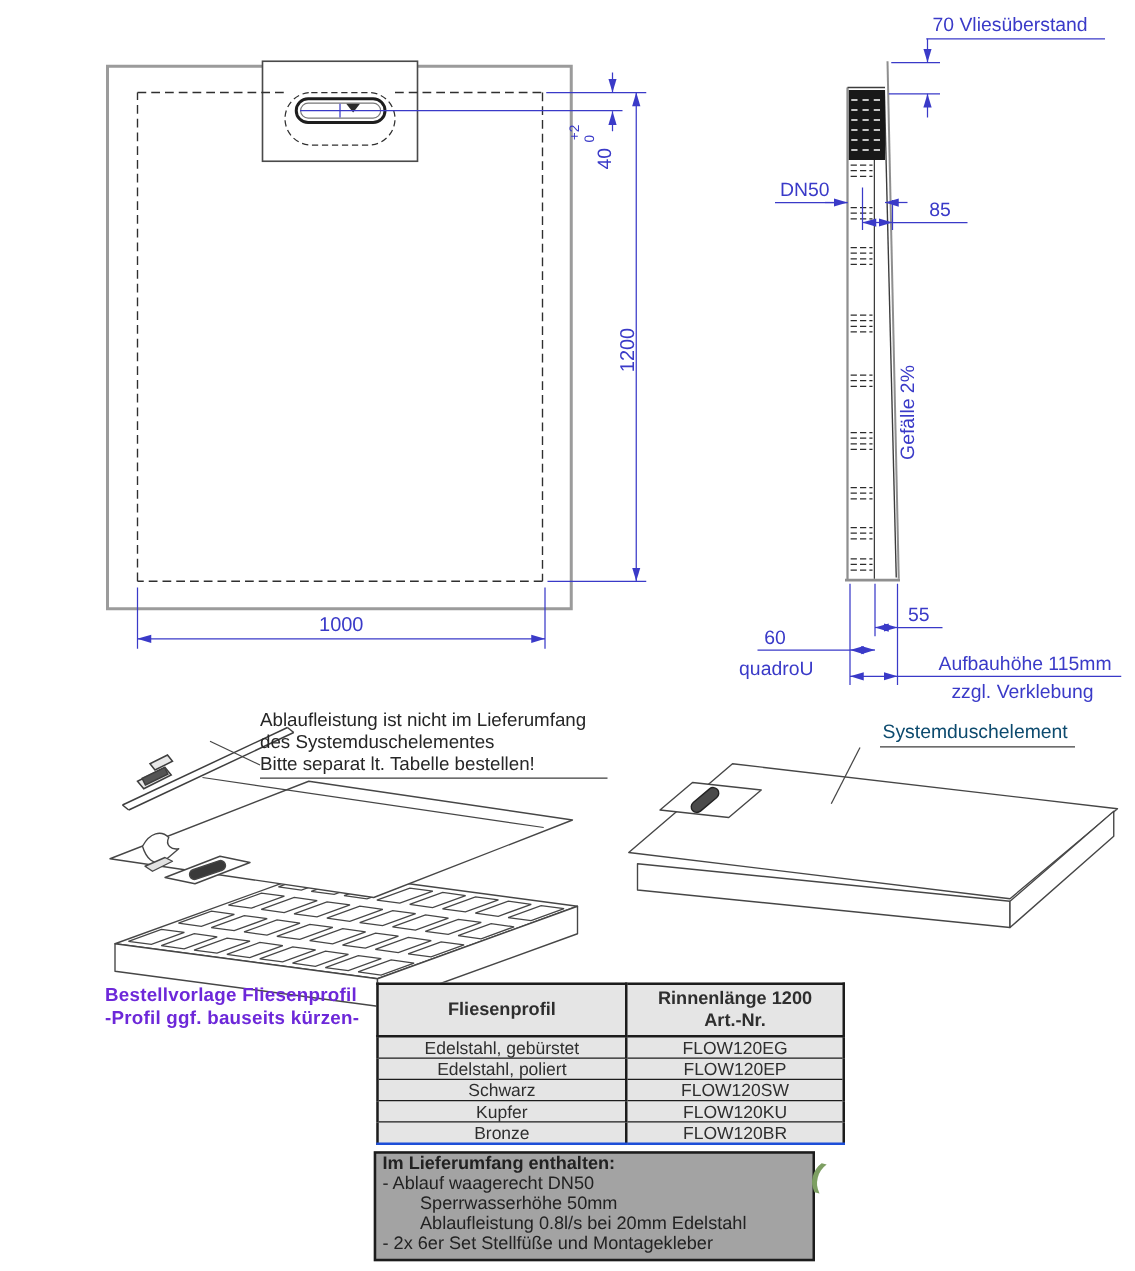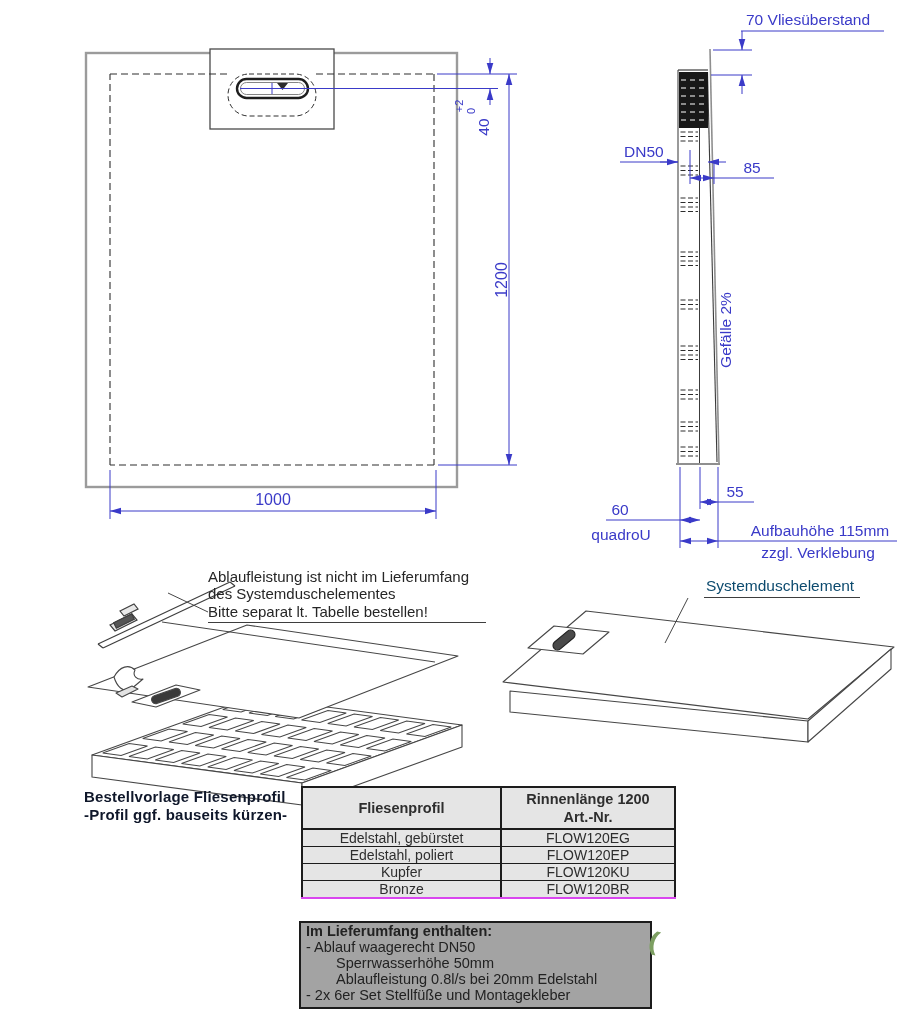--- a/index.html
+++ b/index.html
@@ -8,29 +8,29 @@
   svg{position:absolute;overflow:visible;}
   svg text{font-family:"Liberation Sans",sans-serif;}
   .dim{fill:#3a3ac8;font-size:15.5px;}
   .dim-big{fill:#3a3ac8;font-size:16px;}
   .dim-tol{fill:#3a3ac8;font-size:11px;}
   .note{position:absolute;left:208px;top:568px;width:278px;font-size:15px;line-height:1.16;
         color:#262626;border-bottom:1.5px solid #3e3e3e;padding-bottom:2px;}
   .sys-label{position:absolute;left:704px;top:577px;font-size:15.5px;color:#0c4a6e;
         border-bottom:1.5px solid #3e3e3e;padding:0 6px 2px 2px;width:max-content;text-align:right;}
   .caption{position:absolute;left:84px;top:788px;font-size:15px;font-weight:bold;
-        color:#0f172a;line-height:1.22;letter-spacing:.2px;}
+        color:#6d28d9;line-height:1.22;letter-spacing:.2px;}
   table.order{position:absolute;left:301px;top:786px;border-collapse:collapse;
         color:#2e2e2e;background:#e5e5e5;}
   table.order th{width:189px;height:40px;border:2px solid #1c1c1c;font-size:14.5px;
         font-weight:bold;text-align:center;padding:0 4px;line-height:1.25;}
   table.order th.col2{width:164px;}
   table.order td{height:16px;border:1.5px solid #1c1c1c;border-left:2px solid #1c1c1c;
         border-right:2px solid #1c1c1c;font-size:14px;text-align:center;padding:0;line-height:1;}
-  table.order tr:last-child td{border-bottom:2px solid #d946ef;margin-top:36px;}
+  table.order tr:last-child td{border-bottom:2px solid #1d4ed8;margin-top:36px;}
   .scope{position:absolute;left:299px;top:921px;width:340px;border:2px solid #1c1c1c;
         padding:1px 4px 3px 5px;font-size:14.5px;color:#222;line-height:1.1;background:#a3a3a3;}
   .scope-title{font-weight:bold;}
   .scope-item{}
   .scope-item.cont{margin-left:30px;}
   .pen-mark{position:absolute;left:649px;top:924px;font-size:30px;color:#7d9f62;
         transform:rotate(14deg) scaleY(.85);font-weight:bold;}
 </style>
 </head>
 <body>
@@ -261,20 +261,24 @@
     <tbody>
       <tr>
         <td>Edelstahl, gebürstet</td>
         <td>FLOW120EG</td>
       </tr>
       <tr>
         <td>Edelstahl, poliert</td>
         <td>FLOW120EP</td>
       </tr>
       <tr>
+        <td>Schwarz</td>
+        <td>FLOW120SW</td>
+      </tr>
+      <tr>
         <td>Kupfer</td>
         <td>FLOW120KU</td>
       </tr>
       <tr>
         <td>Bronze</td>
         <td>FLOW120BR</td>
       </tr>
     </tbody>
   </table>
 

